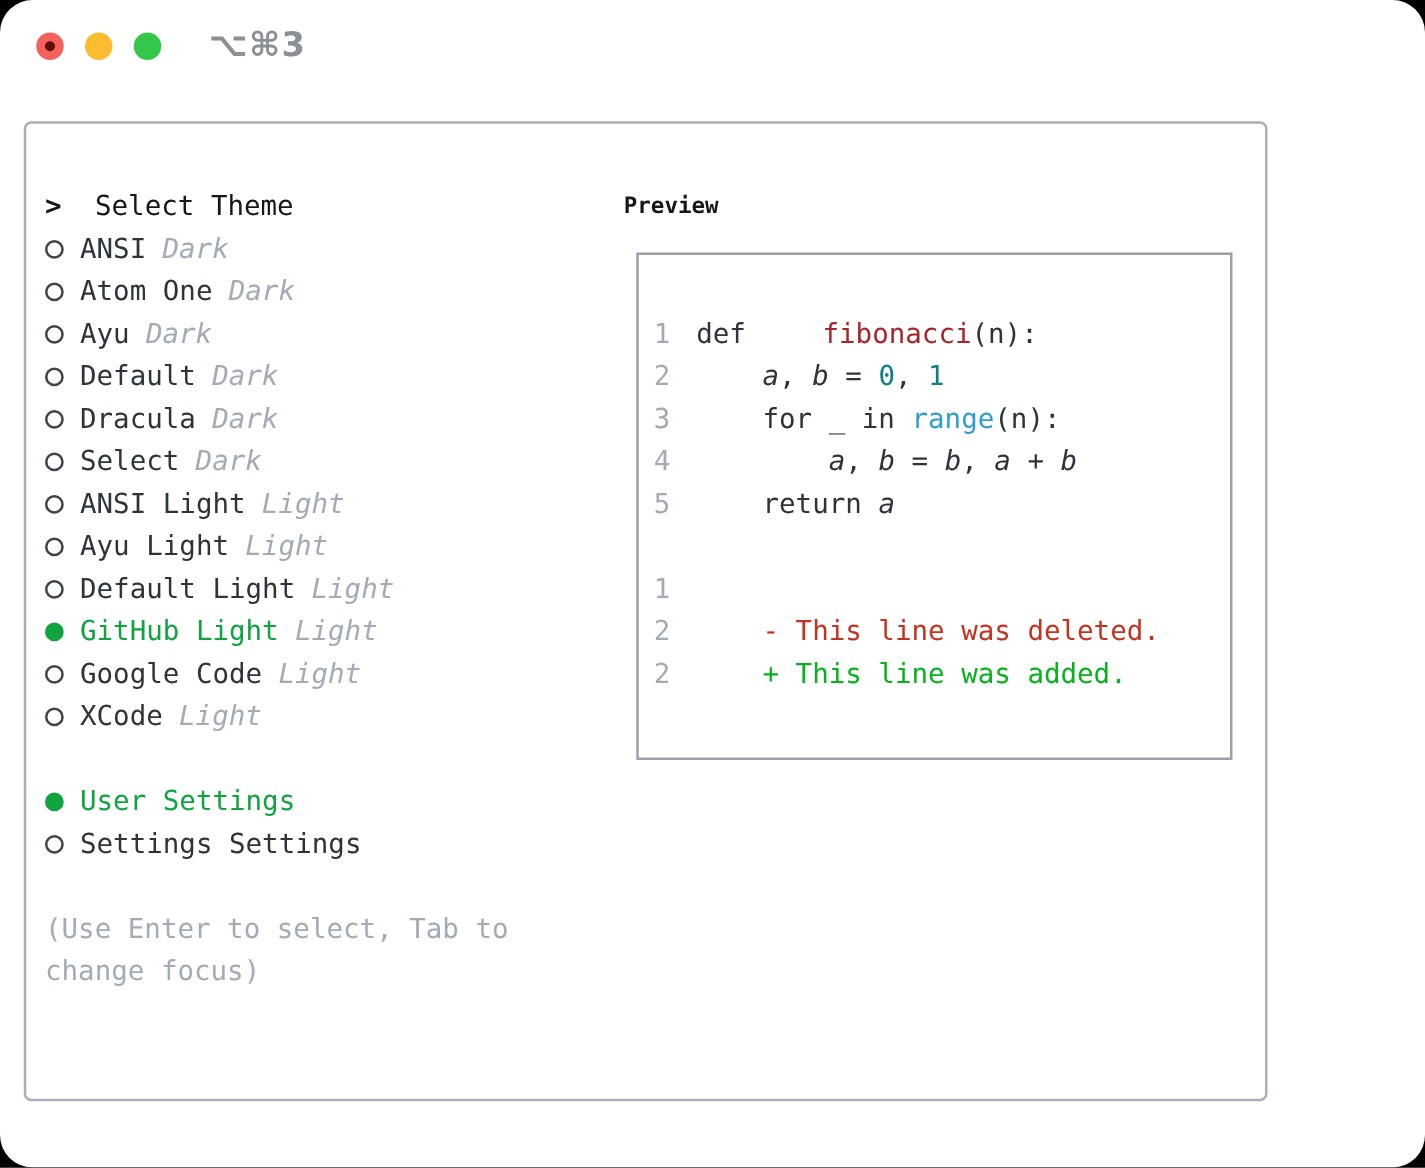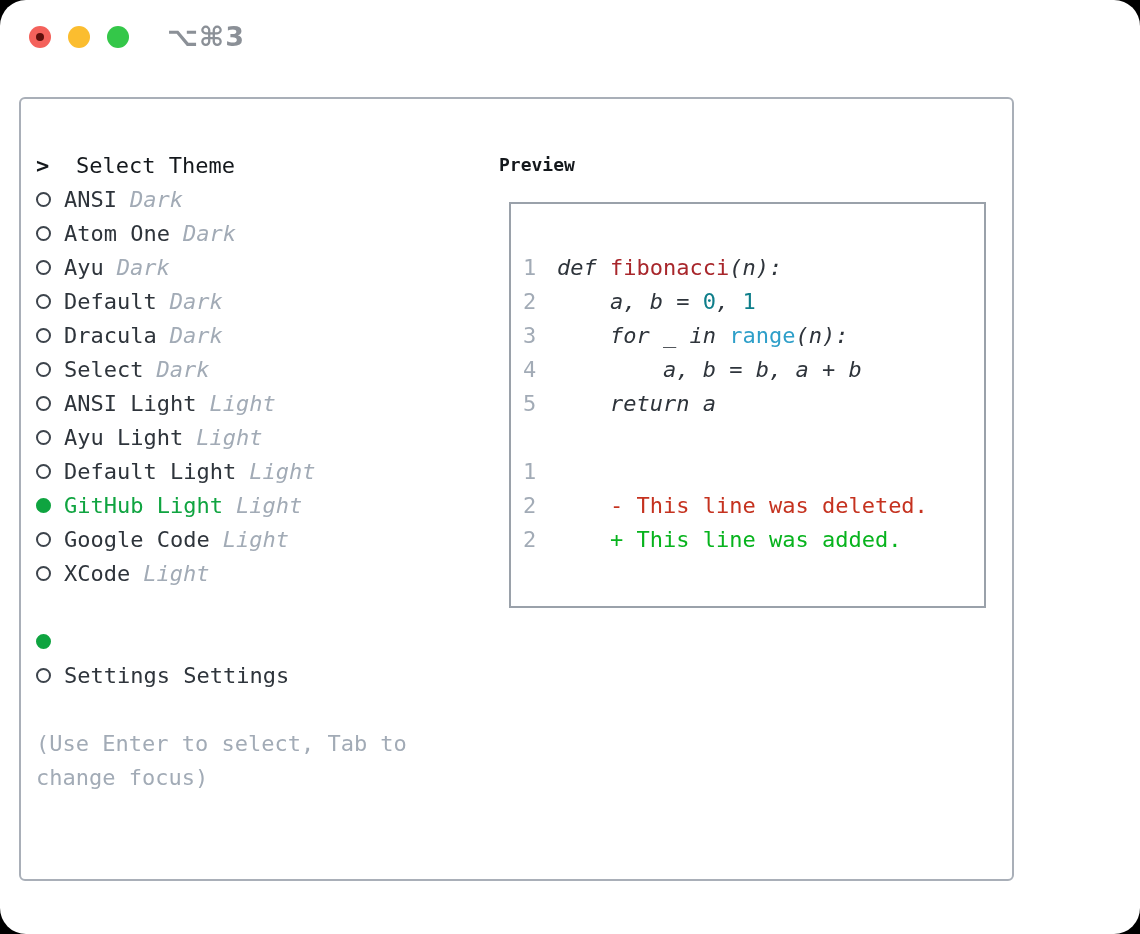--- a/index.html
+++ b/index.html
@@ -62,22 +62,22 @@
   
   .pheader{position:absolute;left:478px;top:49px;height:34px;line-height:34px;font-size:18px;font-weight:700;color:var(--bold-black);}
   .pbox{
     position:absolute;left:488px;top:103px;width:477px;height:406px;
     border:2px solid var(--preview-border);box-sizing:border-box;
     padding:46px 0 0 12px;background:#fff;overflow:hidden;
   }
   .crow{height:34px;display:flex;align-items:center;font-size:22px;white-space:pre;}
   .ln{flex:0 0 auto;width:13px;color:var(--muted);margin-right:21px;text-align:left;}
   .code{white-space:pre;}
-  .sd{color:var(--dark);font-style:italic;}
-  .sf{color:var(--red-fn);}
+  .sd{color:var(--dark);}
+  .sf{color:var(--red-fn);margin-left:48px;}
   .sn{color:var(--teal);}
   .sb{color:var(--blue);}
   .sv{color:var(--dark);font-style:italic;}
   .sc{color:var(--ctx);}
   .sx{color:var(--red-del);}
   .sa{color:var(--green-add);}
 </style>
 </head>
 <body>
 
@@ -105,21 +105,21 @@
           <div class="line"><span class="radio"></span><span class="tname">Select</span><span class="tvar">Dark</span></div>
           <div class="line"><span class="radio"></span><span class="tname">ANSI Light</span><span class="tvar">Light</span></div>
           <div class="line"><span class="radio"></span><span class="tname">Ayu Light</span><span class="tvar">Light</span></div>
           <div class="line"><span class="radio"></span><span class="tname">Default Light</span><span class="tvar">Light</span></div>
           <div class="line"><span class="radio sel"></span><span class="tname sel">GitHub Light</span><span class="tvar">Light</span></div>
           <div class="line"><span class="radio"></span><span class="tname">Google Code</span><span class="tvar">Light</span></div>
           <div class="line"><span class="radio"></span><span class="tname">XCode</span><span class="tvar">Light</span></div>
         </div>
       <div class="line"></div>
       <div id="apply-list">
-          <div class="line"><span class="radio sel"></span></div>
+          <div class="line"><span class="radio sel"></span><span class="aname sel">User Settings</span></div>
           <div class="line"><span class="radio"></span><span class="aname">Settings Settings</span></div>
         </div>
       <div class="line"></div>
       <div class="hint">
         <div class="line">(Use Enter to select, Tab to</div>
         <div class="line">change focus)</div>
       </div>
     </div>
 
     <div class="pheader">Preview</div>

